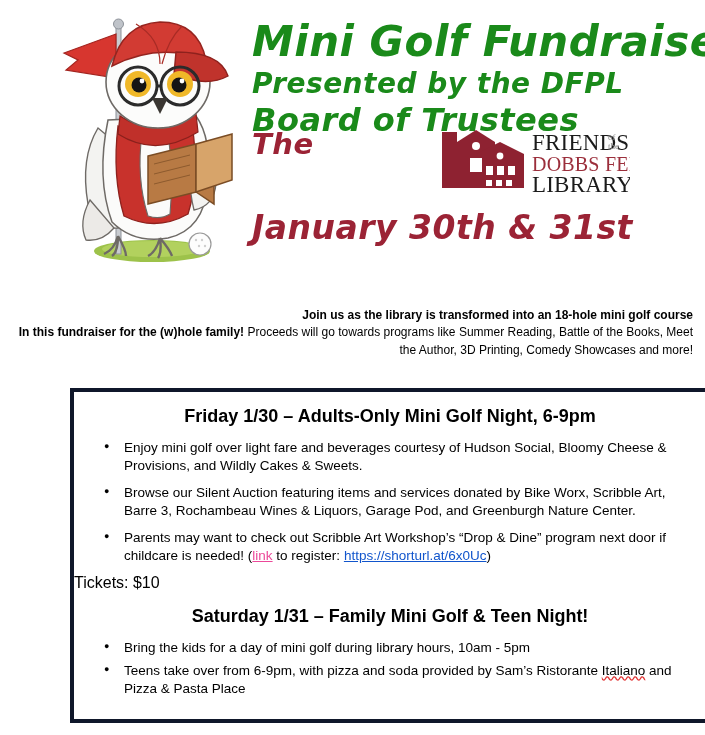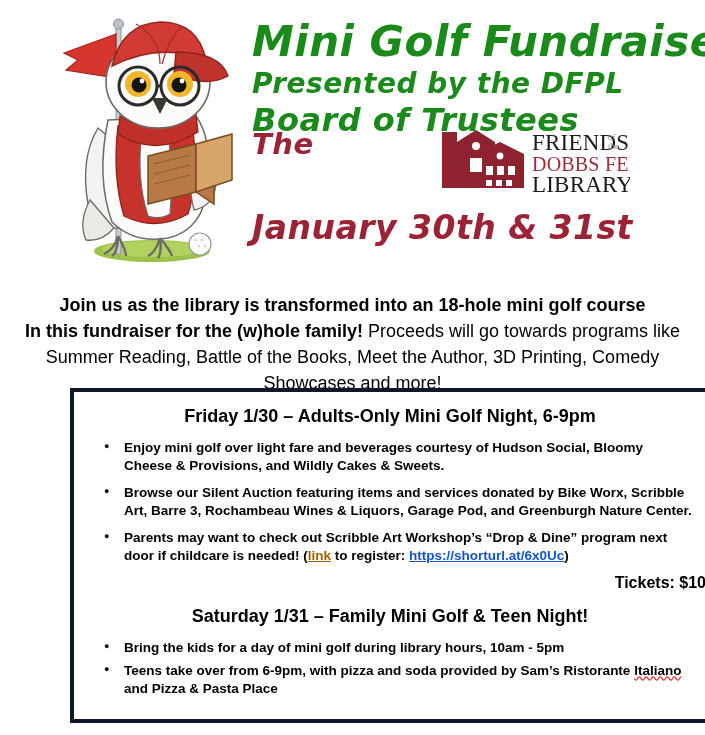--- a/index.html
+++ b/index.html
@@ -86,24 +86,24 @@
     top: 208px;
     color: #9b2335;
     font-size: 33px;
     white-space: nowrap;
   }
 
   
   .intro {
     position: absolute;
     left: 12px;
-    top: 292px;
+    top: 307px;
     width: 681px;
-    text-align: center;
-    font-size: 18px;
+    text-align: right;
+    font-size: 12px;
     line-height: 1.45;
   }
   .intro .b { font-weight: bold; }
 
   
   .box {
     position: absolute;
     left: 70px;
     top: 388px;
     width: 640px;
@@ -118,56 +118,55 @@
     font-size: 18px;
     margin: 0;
   }
   #friday-heading { margin-top: 14px; }
   #saturday-heading { margin-top: 14px; }
 
   ul.blist {
     list-style: none;
     margin: 12px 0 0 0;
     padding: 0;
-    font-weight: bold;
   }
   ul.blist li {
     position: relative;
     padding-left: 50px;
     margin-bottom: 9px;
     font-size: 13.5px;
     line-height: 1.34;
     padding-right: 14px;
   }
   ul.blist li::before {
     content: "\25CF";
     position: absolute;
     left: 30px;
     top: -1px;
     font-size: 9px;
     line-height: 1.9;
   }
   #saturday-bullets li { margin-bottom: 4px; }
 
   .tickets {
-    text-align: right;
-    font-weight: bold;
+    text-align: left;
+    font-weight: normal;
     font-size: 16px;
     margin-top: 11px;
   }
   #friday-tickets { margin-top: 9px; }
 
   a.reg-link {
     color: #1155cc;
     text-decoration: underline;
     text-align: right;
   }
   .ulink {
     text-decoration: underline;
-    color: #a16207;
+    color: #ec4899;
   }
   .spellerr {
     text-decoration: underline wavy #e03030;
     text-decoration-skip-ink: none;
   }
 </style>
 </head>
 <body>
 
 <div class="header">

